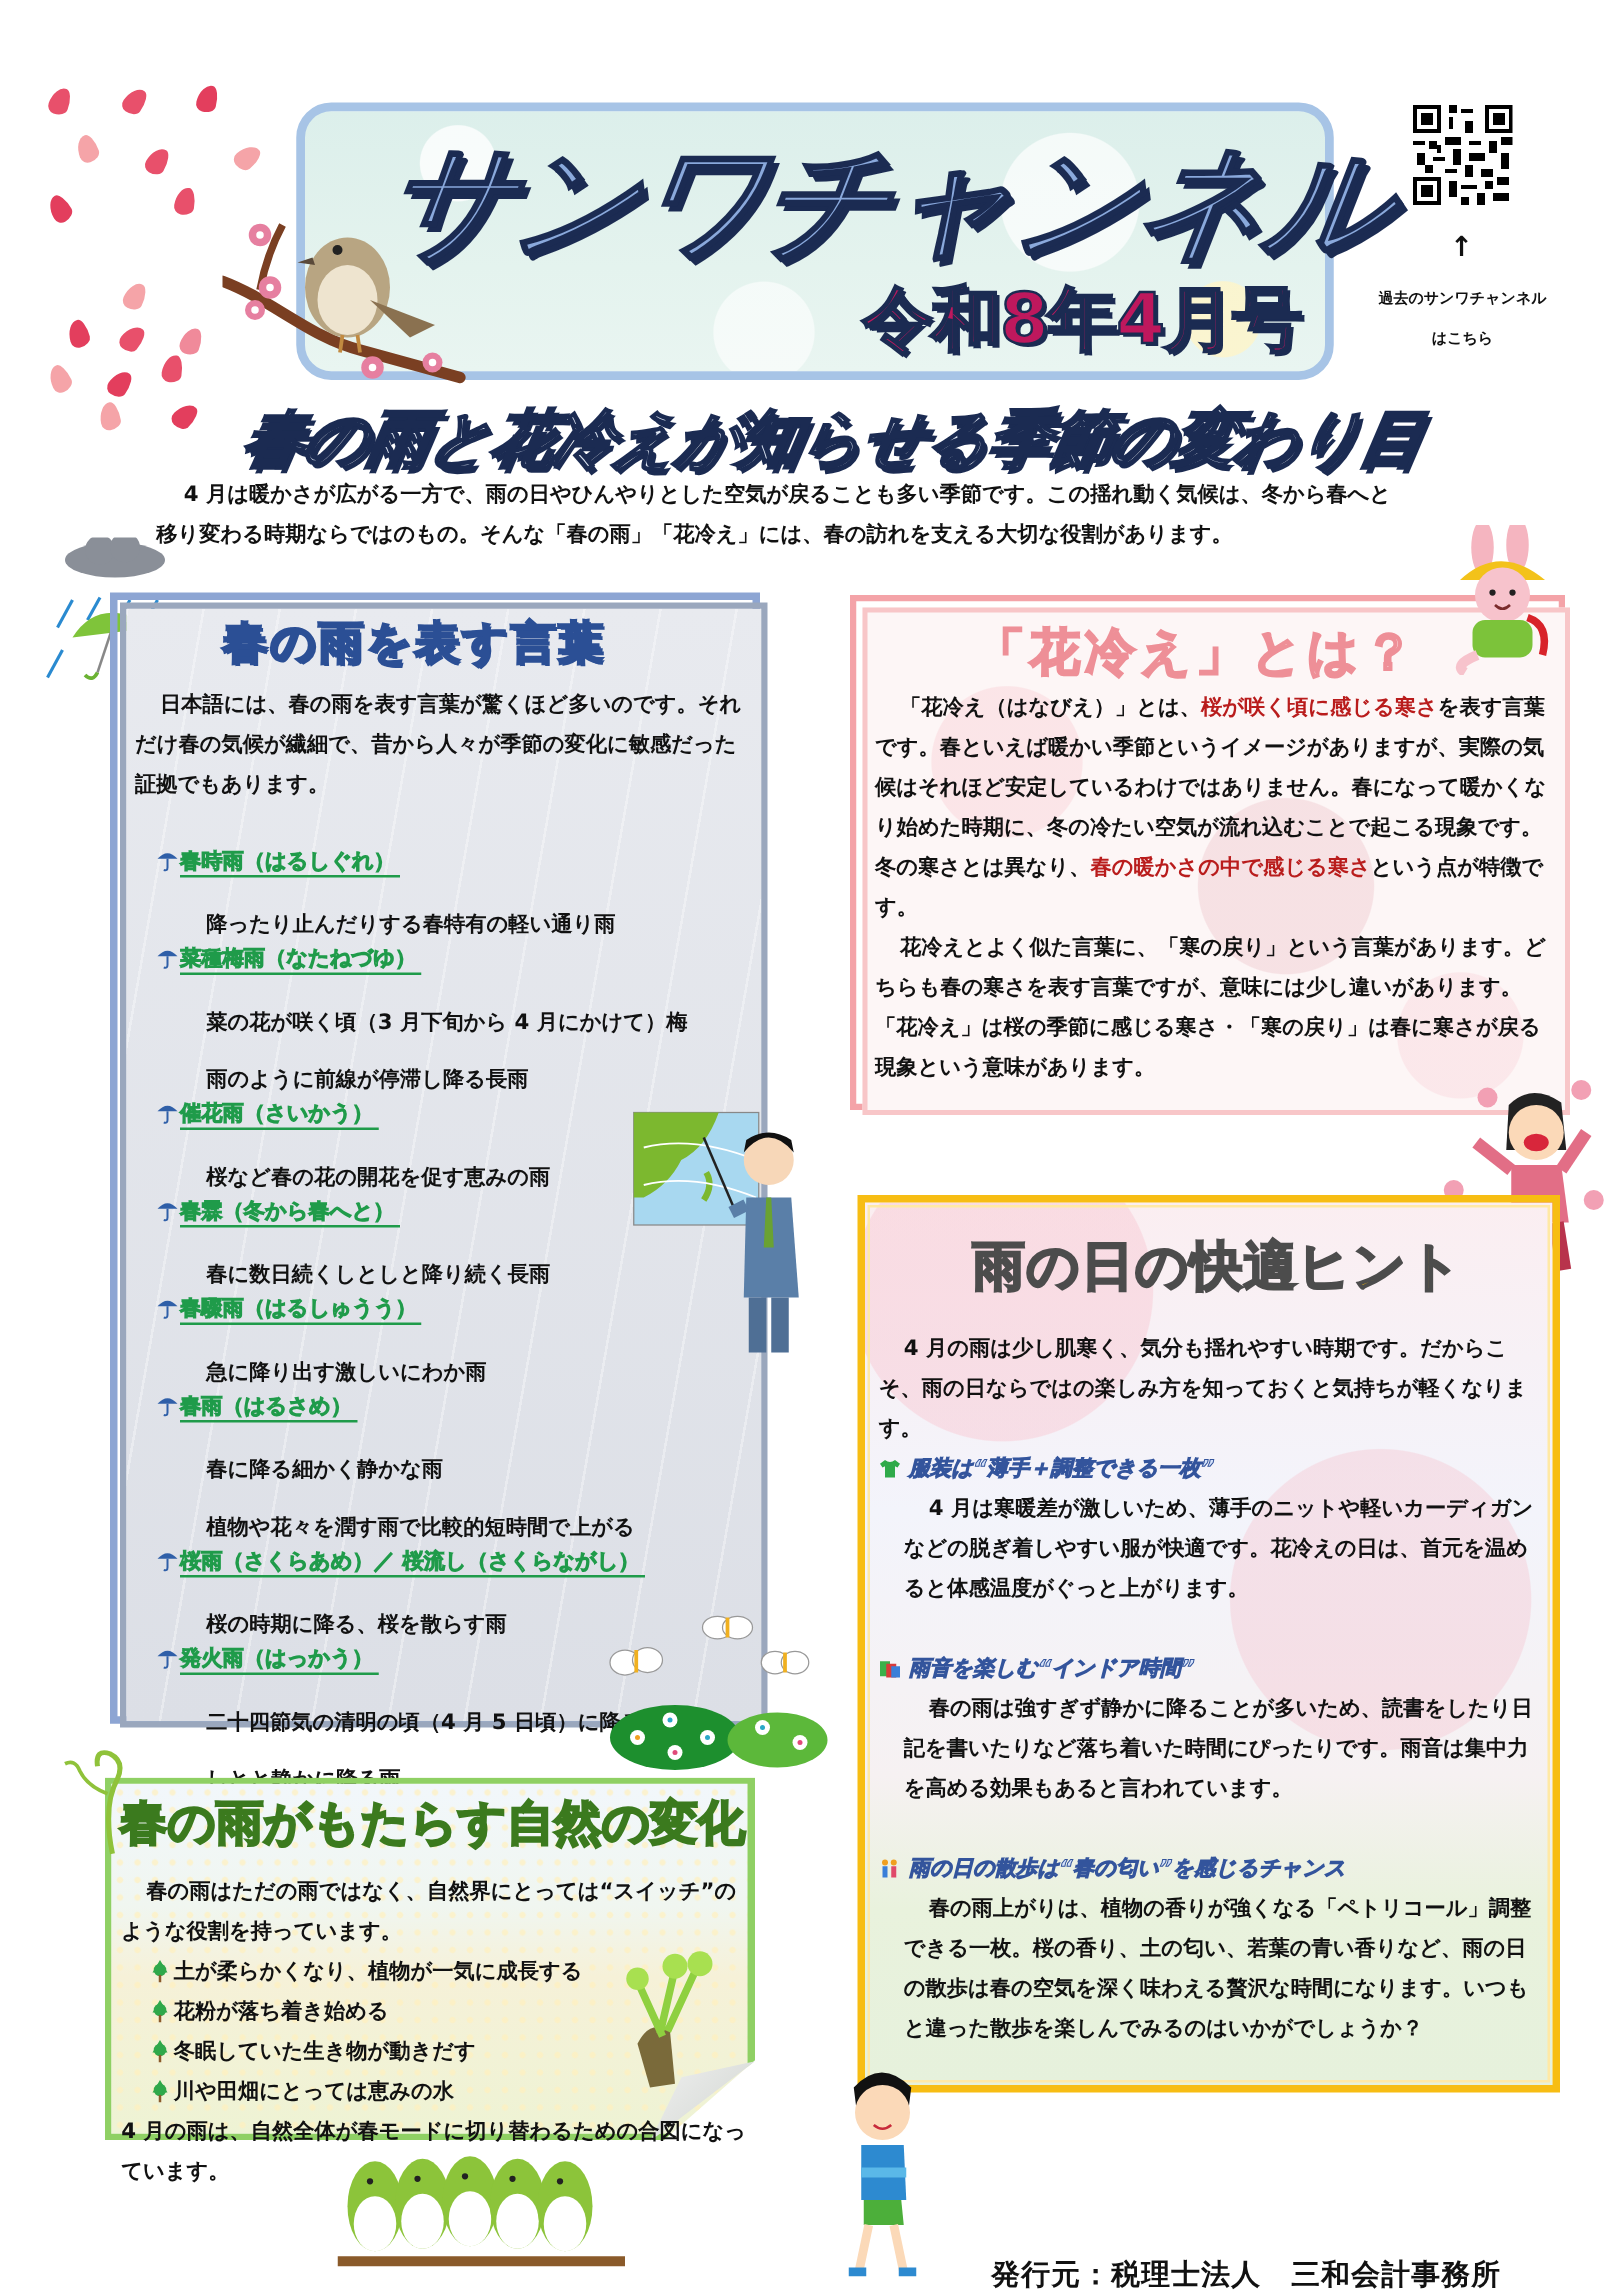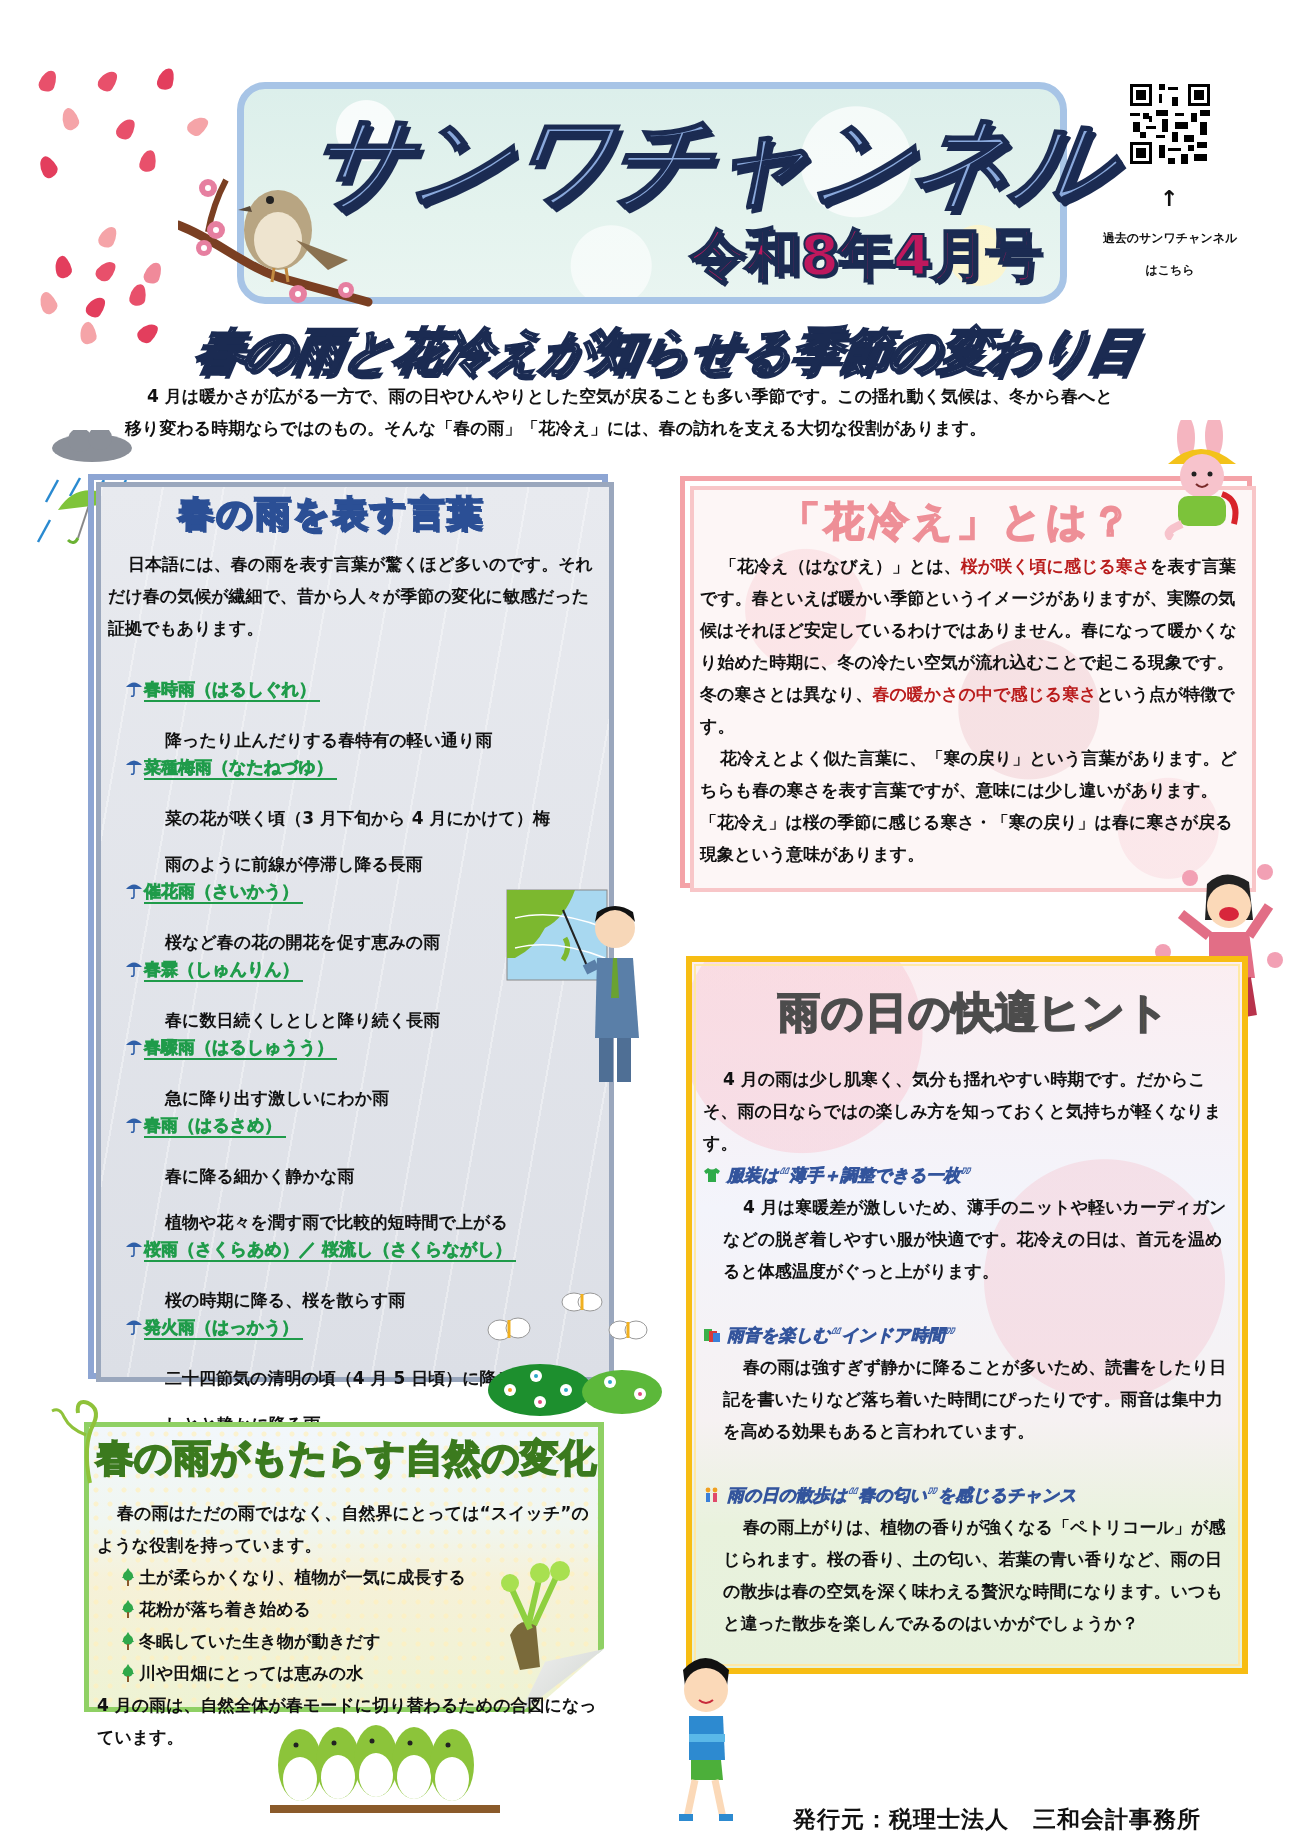--- a/index.html
+++ b/index.html
@@ -317,21 +317,21 @@
     </div>
     <div class="rain-desc">桜など春の花の開花を促す恵みの雨</div>
   </div>
 
   <div>
     <div class="rain-term">
       <svg class="umbrella" viewBox="0 0 18 20">
           <path d="M1 9 Q9 0 17 9 Z" fill="#2f5fa8"></path>
           <path d="M9 9 V16 Q9 19 6 18" stroke="#2f5fa8" stroke-width="1.6" fill="none"></path>
         </svg>
-      <span class="t">春霖（しゅんりん）</span>
+      <span class="t">春霖（冬から春へと）</span>
     </div>
     <div class="rain-desc">春に数日続くしとしと降り続く長雨</div>
   </div>
 
   <div>
     <div class="rain-term">
       <svg class="umbrella" viewBox="0 0 18 20">
           <path d="M1 9 Q9 0 17 9 Z" fill="#2f5fa8"></path>
           <path d="M9 9 V16 Q9 19 6 18" stroke="#2f5fa8" stroke-width="1.6" fill="none"></path>
         </svg>
@@ -469,21 +469,21 @@
   <div class="hint-head">
     <svg class="ic" viewBox="0 0 18 16">
         <circle cx="5" cy="3" r="2.4" fill="#f0a020"></circle>
         <rect x="3" y="6" width="4" height="9" fill="#3a7fd8"></rect>
         <circle cx="12" cy="3" r="2.4" fill="#f0a020"></circle>
         <rect x="10" y="6" width="4" height="9" fill="#e04a6a"></rect>
       </svg>
     <span>雨の日の散歩は“春の匂い”を感じるチャンス</span>
   </div>
   <div class="hint-body">
-      <p>春の雨上がりは、植物の香りが強くなる「ペトリコール」が感じられます。桜の香り、土の匂い、若葉の青い香りなど、雨の日の散歩は春の空気を深く味わえる贅沢な時間になります。いつもと違った散歩を楽しんでみるのはいかがでしょうか？</p>
+      <p>春の雨上がりは、植物の香りが強くなる「ペトリコール」調整できる一枚。桜の香り、土の匂い、若葉の青い香りなど、雨の日の散歩は春の空気を深く味わえる贅沢な時間になります。いつもと違った散歩を楽しんでみるのはいかがでしょうか？</p>
     </div>
 </div>
 
 <div class="abs illus" style="left:480px;top:1290px;">
   <svg width="200" height="130" viewBox="0 0 200 130">
     <g fill="#fff" stroke="#999" stroke-width="1">
       <ellipse cx="94" cy="12" rx="12" ry="9"></ellipse>
         <ellipse cx="110" cy="12" rx="12" ry="9"></ellipse>
       <ellipse cx="20" cy="40" rx="12" ry="10"></ellipse>
         <ellipse cx="38" cy="38" rx="12" ry="10"></ellipse>

